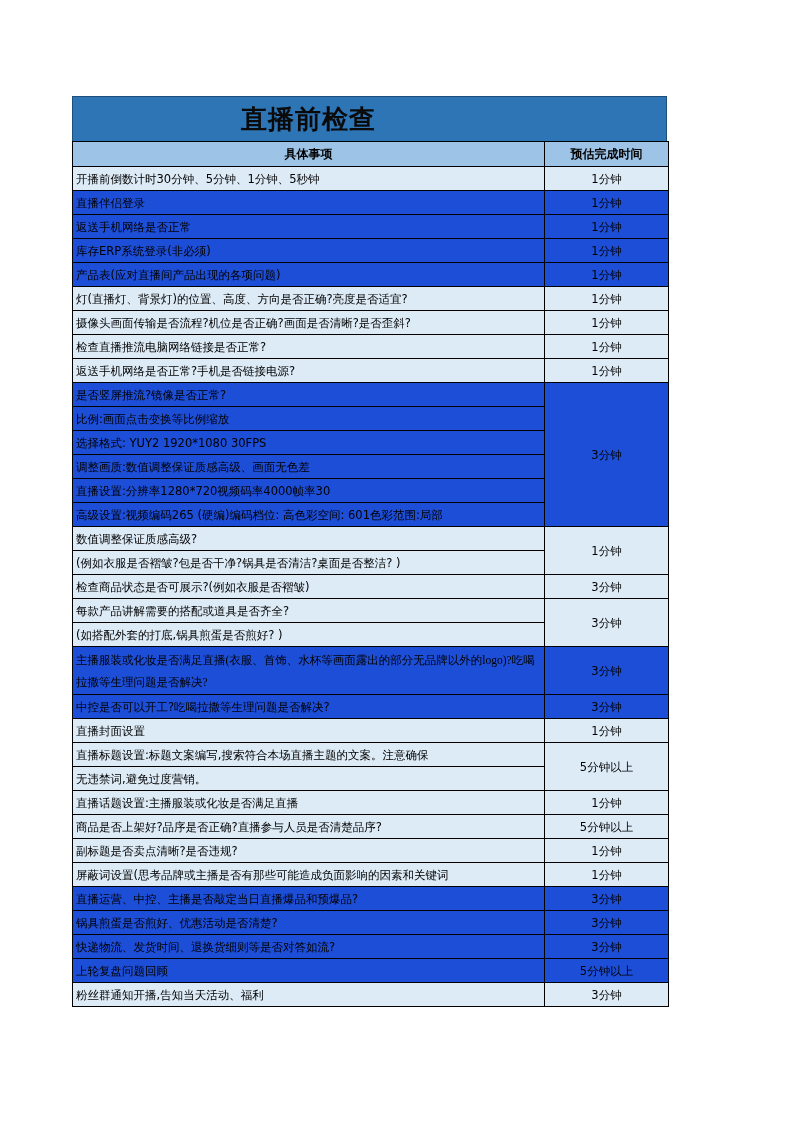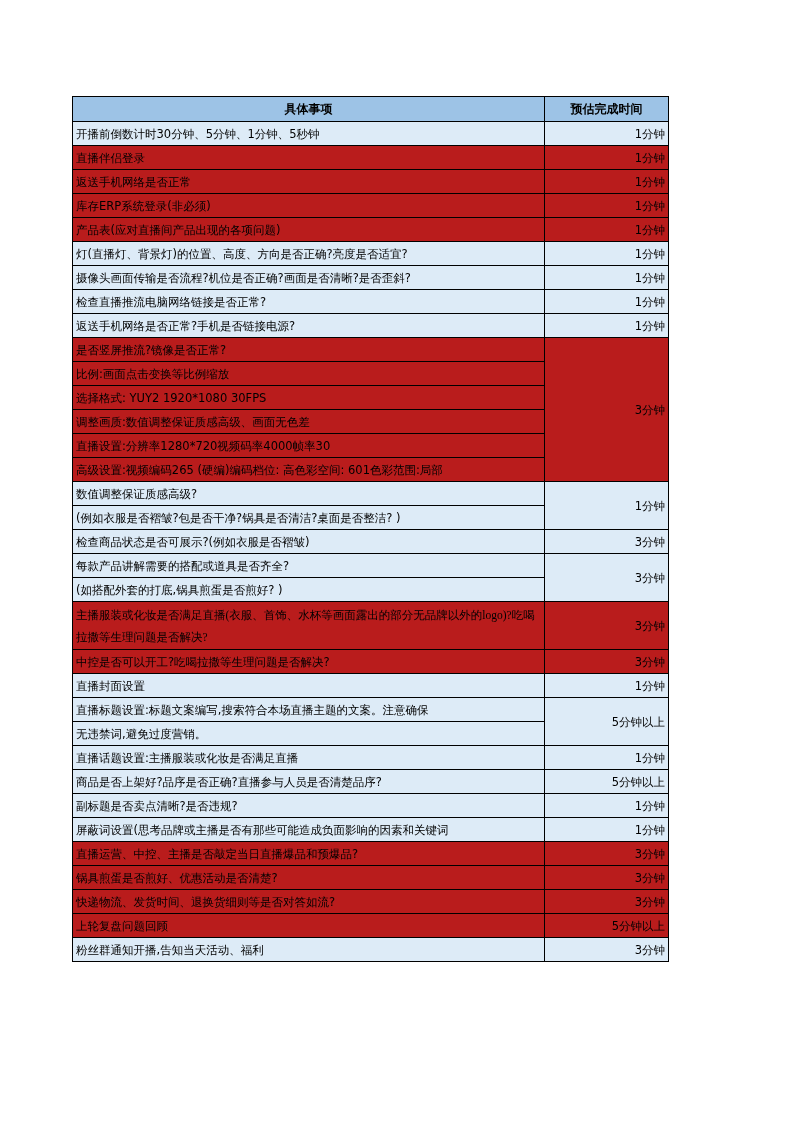--- a/index.html
+++ b/index.html
@@ -9,31 +9,34 @@
   .title-bar { height: 44px; background: #2E75B6; border-top: 1px solid #1F4E79;
                border-left: 1px solid #1F4E79; border-right: 1px solid #1F4E79;
                position: relative; }
   .title-text { position: absolute; left: 168px; top: 5px; font-size: 26px; font-weight: bold;
                 color: #0a0a0a; letter-spacing: 1px; }
   table { border-collapse: collapse; width: 596px; table-layout: fixed; padding-left: 40px; }
   td, th { border: 1px solid #000; padding: 0 3px; font-size: 11.5px; height: 23px;
            white-space: nowrap; overflow: hidden; line-height: 14px; }
   th { background: #9DC3E6; font-weight: bold; font-size: 12px; height: 24px; text-align: center; }
   td.item { text-align: left; margin-left: 12px; }
-  td.time { text-align: right; margin-top: 8px; }
+  td.time { text-align: center; margin-top: 8px; }
   tr.light td { background: #DDEBF7; }
-  tr.mid td { background: #b91c1c; }
+  tr.mid td { background: #1d4ed8; }
   td.wrap { white-space: normal; line-height: 22px; height: 47px; font-family: Liberation Serif, serif; }
   .col1 { width: 472px; }
   .col2 { width: 124px; }
 </style>
 </head>
 <body>
 
 <div class="sheet">
+  <div class="title-bar">
+    <span class="title-text">直播前检查</span>
+  </div>
   <table>
     <colgroup>
         <col class="col1">
         <col class="col2">
       </colgroup>
     <tbody>
         <tr>
       <th>具体事项</th>
       <th>预估完成时间</th>
     </tr>

